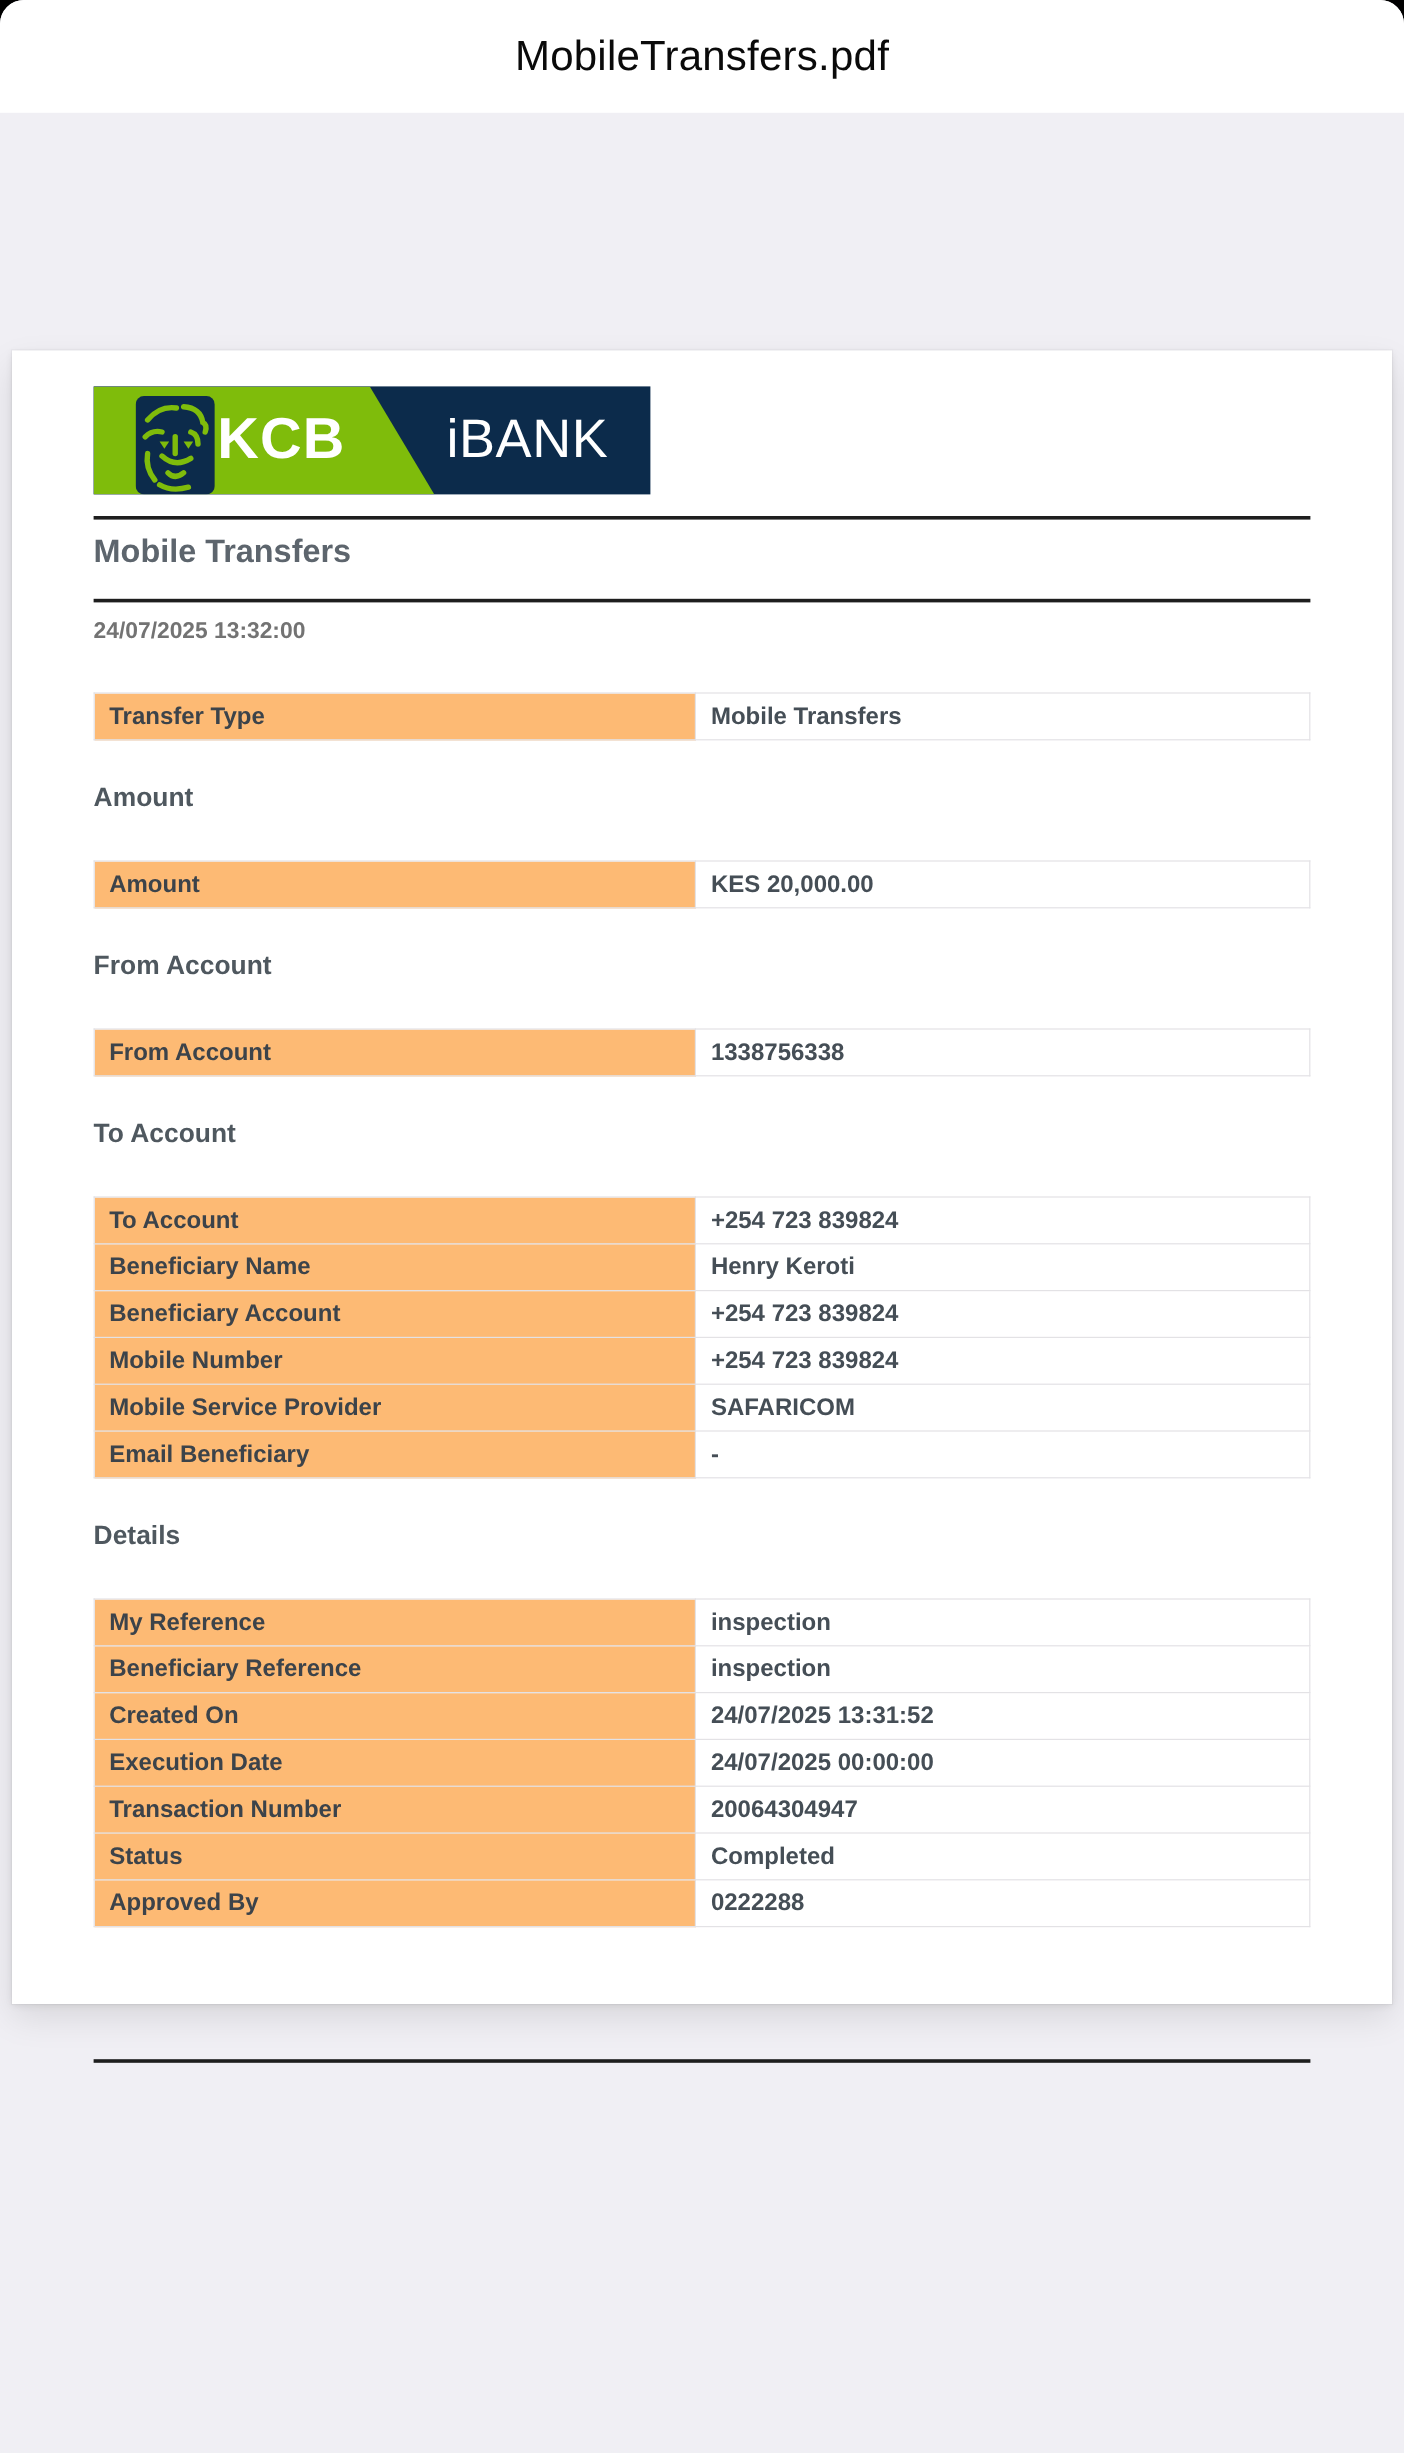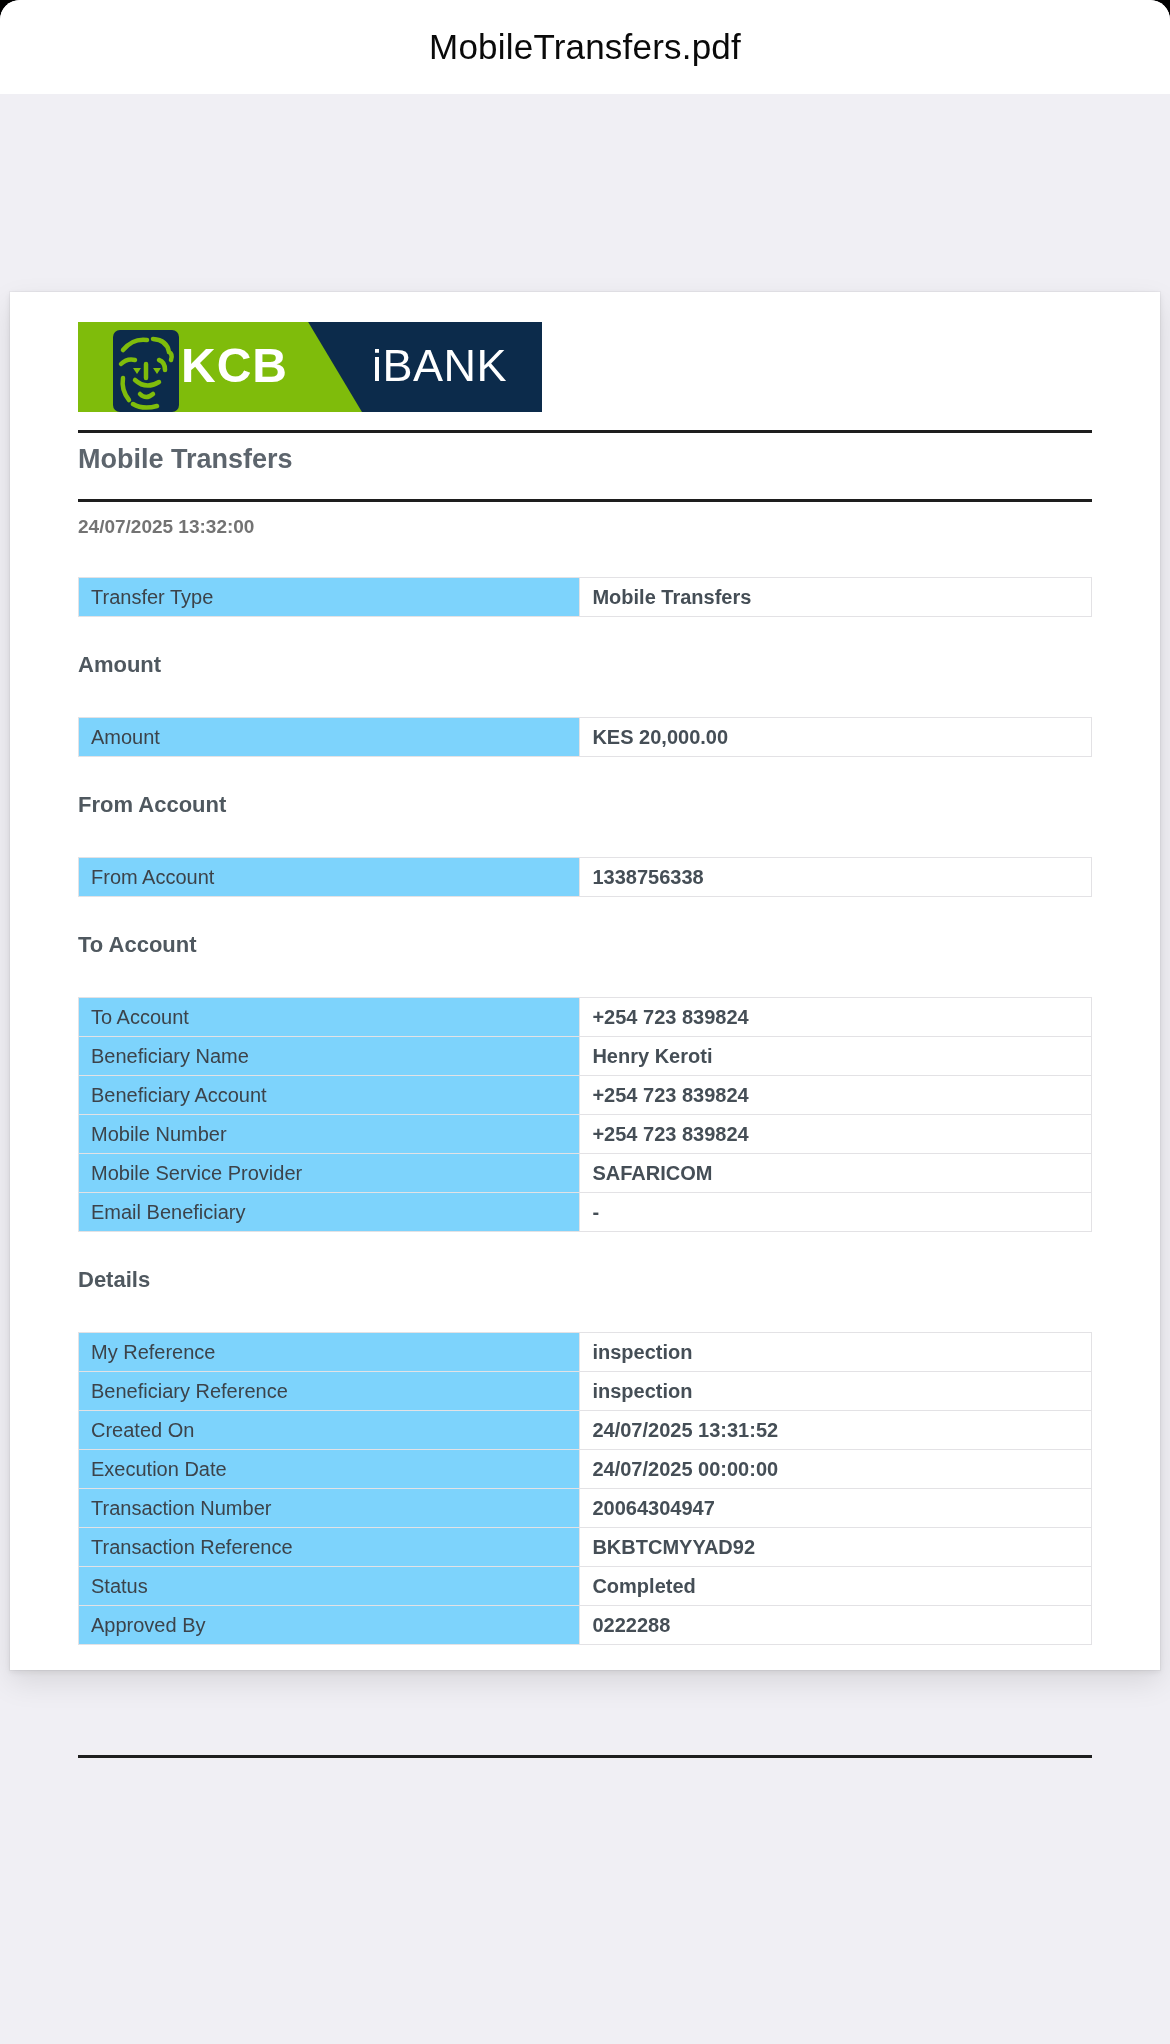--- a/index.html
+++ b/index.html
@@ -97,23 +97,23 @@
     border-collapse:collapse;
     font-size:20px;
   }
   table.kv td {
     border:1px solid #e3e2e5;
     height:38px;
     padding:0 12px;
     vertical-align:middle;
   }
   td.cell-label {
-    background:#7dd3fc;
+    background:#fdba74;
     width:49.5%;
-    font-weight:400;
+    font-weight:700;
     color:#3c434a;
   }
   td.cell-value {
     background:#ffffff;
     font-weight:700;
     color:#454e56;
   }
 </style>
 </head>
 <body>
@@ -248,24 +248,20 @@
                 </tr>
                 <tr>
                   <td class="cell-label">Execution Date</td>
                   <td class="cell-value">24/07/2025 00:00:00</td>
                 </tr>
                 <tr>
                   <td class="cell-label">Transaction Number</td>
                   <td class="cell-value">20064304947</td>
                 </tr>
                 <tr>
-                  <td class="cell-label">Transaction Reference</td>
-                  <td class="cell-value">BKBTCMYYAD92</td>
-                </tr>
-                <tr>
                   <td class="cell-label">Status</td>
                   <td class="cell-value">Completed</td>
                 </tr>
                 <tr>
                   <td class="cell-label">Approved By</td>
                   <td class="cell-value">0222288</td>
                 </tr>
               </tbody>
     </table>
   </section>

